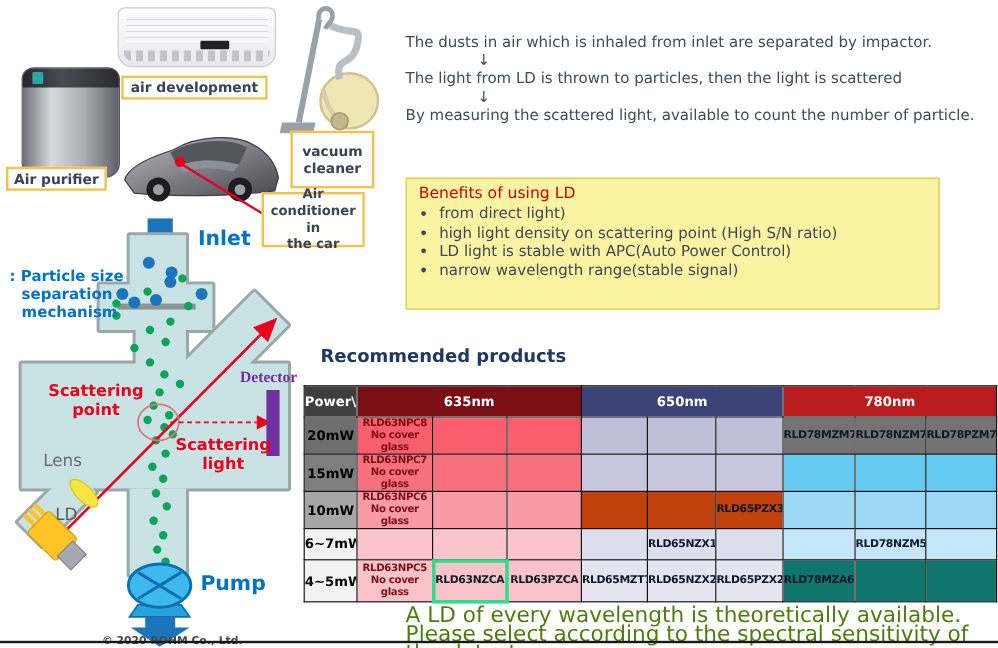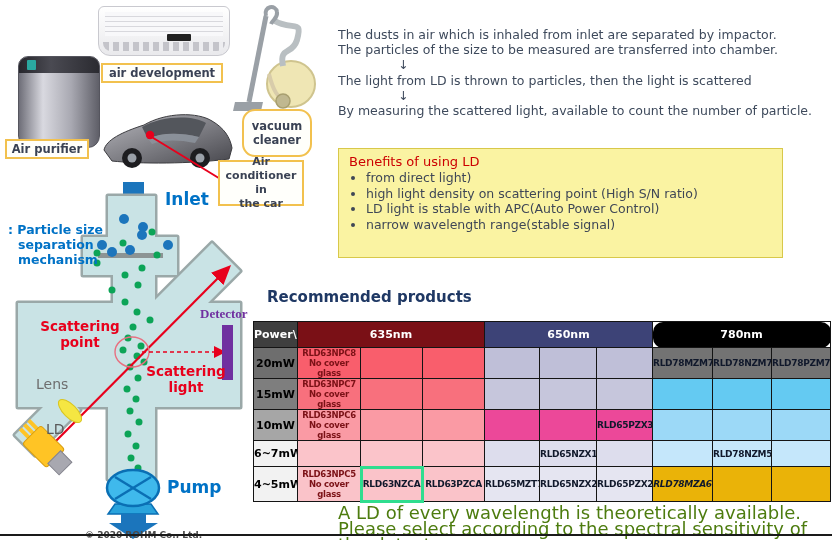--- a/index.html
+++ b/index.html
@@ -45,32 +45,32 @@
   .benefits li{font-size:12.5px;line-height:15.5px;color:#3f4756;}
   .rec-title{left:267px;top:288px;font-size:15px;font-weight:bold;color:#1f3864;}
 
   
   table.prod{position:absolute;left:253px;top:321px;border-collapse:collapse;table-layout:fixed;width:577px;}
   table.prod th,table.prod td{border:1px solid #141414;padding:0;text-align:center;vertical-align:middle;overflow:hidden;}
   table.prod th{font-size:11px;font-weight:bold;}
   .corner{background:#3f3f3f;color:#ffffff;}
   .band635{background:#7a1016;color:#ffffff;}
   .band650{background:#3d4377;color:#ffffff;}
-  .band780{background:#000000;color:#ffffff;border-radius:10px;}
+  .band780{background:#b91c1c;color:#ffffff;}
   .pw{color:#000;font-size:11px;}
   .rr0 .pw{background:#6e6e6e;} .rr1 .pw{background:#7e7e7e;} .rr2 .pw{background:#a6a6a6;}
   .rr3 .pw{background:#f2f2f2;} .rr4 .pw{background:#f2f2f2;}
   td .t,td .s{display:block;font-weight:bold;font-size:9px;line-height:10px;letter-spacing:-0.3px;color:#10182b;}
   td.npc .t,td.npc .s{color:#7b1116;font-size:8.5px;line-height:10px;}
   .rr0 .c635{background:#f95e6c;} .rr1 .c635{background:#f8707d;} .rr2 .c635{background:#fa9aa4;}
   .rr3 .c635{background:#fbc4ca;} .rr4 .c635{background:#fac3c9;}
-  .rr0 .c650{background:#bfbfd8;} .rr1 .c650{background:#c6c6dc;} .rr2 .c650{background:#ec4899;}
+  .rr0 .c650{background:#bfbfd8;} .rr1 .c650{background:#c6c6dc;} .rr2 .c650{background:#c2410c;}
   .rr3 .c650{background:#dddded;} .rr4 .c650{background:#e5e5f1;}
   .rr0 .c780{background:#737373;} .rr1 .c780{background:#64caf2;} .rr2 .c780{background:#9cd9f7;}
-  .rr3 .c780{background:#c5e7fb;} .rr4 .c780{background:#eab308;font-style:italic;}
+  .rr3 .c780{background:#c5e7fb;} .rr4 .c780{background:#0f766e;}
   td.hl{outline:3px solid #2fdd8f;outline-offset:-2px;}
 
   .legend{left:672px;top:499px;width:152px;height:20px;border:2px solid #2fdd8f;border-radius:3px;
     color:#2fdd8f;font-size:12.5px;text-align:center;line-height:20px;background:#ffffff;}
   .footnote{left:338px;top:505px;font-size:18px;line-height:16px;color:#4d7c0f;}
   .bottom-rule{left:0;top:534px;width:832px;height:2px;background:#1a1a1a;z-index:6;}
   .copyright{left:85px;top:530px;height:8px;overflow:hidden;font-size:9px;font-weight:bold;color:#4a4a4a;z-index:5;}
 </style>
 </head>
 <body>
@@ -116,21 +116,21 @@
   <svg class="abs" style="left:140px;top:128px;" width="92" height="62" viewBox="0 0 92 62">
     <line x1="10" y1="8" x2="82" y2="52" stroke="#e8001c" stroke-width="2"></line>
   </svg>
 
   <div class="abs tagbox" style="left:5px;top:139px;width:84px;height:20px;">
     <span>Air purifier</span>
   </div>
   <div class="abs tagbox" style="left:101px;top:63px;width:122px;height:20px;">
     <span>air development</span>
   </div>
-  <div class="abs tagbox" style="left:242px;top:109px;width:70px;height:48px;border-radius:13px;">
+  <div class="abs tagbox" style="left:242px;top:109px;width:70px;height:48px;">
     <span>vacuum</span>
     <span>cleaner</span>
   </div>
   <div class="abs tagbox" style="left:218px;top:160px;width:86px;height:46px;font-size:11px;">
     <span>Air</span>
     <span>conditioner in</span>
     <span>the car</span>
   </div>
 
   <svg class="abs" style="left:0;top:180px;" width="270" height="360" viewBox="0 0 270 360">
@@ -249,21 +249,20 @@
     <span style="display:block;">Scattering</span>
     <span style="display:block;">light</span>
   </div>
   <div class="abs purple-lab" style="left:200px;top:306px;">Detector</div>
   <div class="abs grey-lab" style="left:36px;top:376px;">Lens</div>
   <div class="abs grey-lab" style="left:46px;top:421px;color:#5a5a5a;">LD</div>
   <div class="abs blue-big" style="left:167px;top:477px;">Pump</div>
 
   <div class="abs desc">
     <div>The dusts in air which is inhaled from inlet are separated by impactor.</div>
-    <div>The particles of the size to be measured are transferred into chamber.</div>
     <div class="ind">↓</div>
     <div>The light from LD is thrown to particles, then the light is scattered</div>
     <div class="ind">↓</div>
     <div>By measuring the scattered light, available to count the number of particle.</div>
   </div>
 
   <div class="abs benefits">
     <div class="ttl">Benefits of using LD</div>
     <ul>
       <li>

